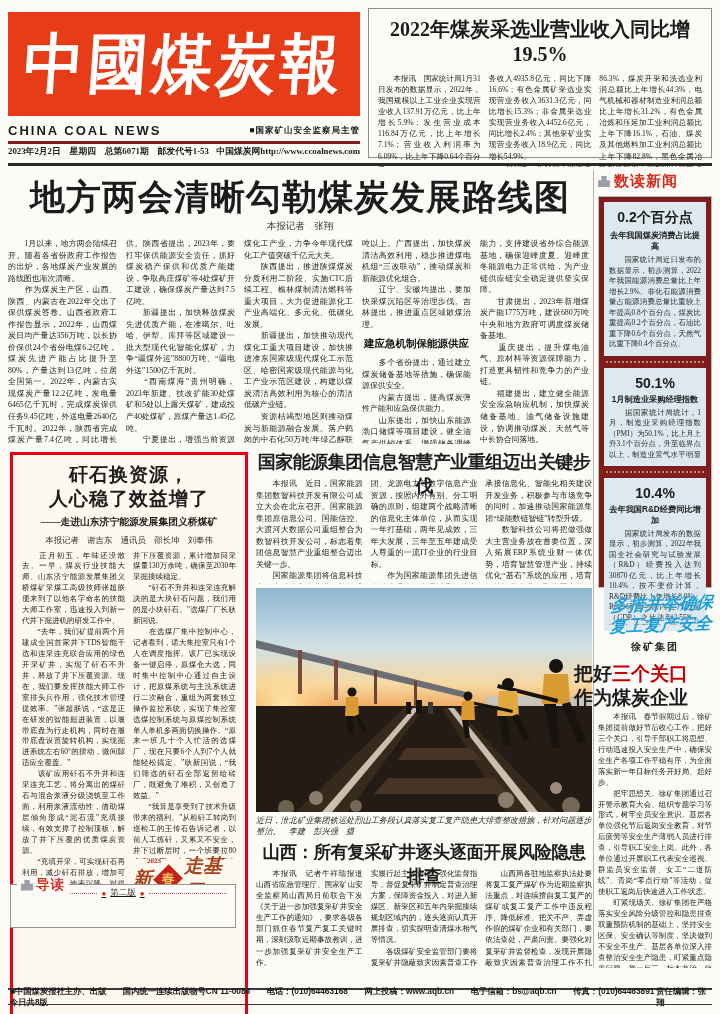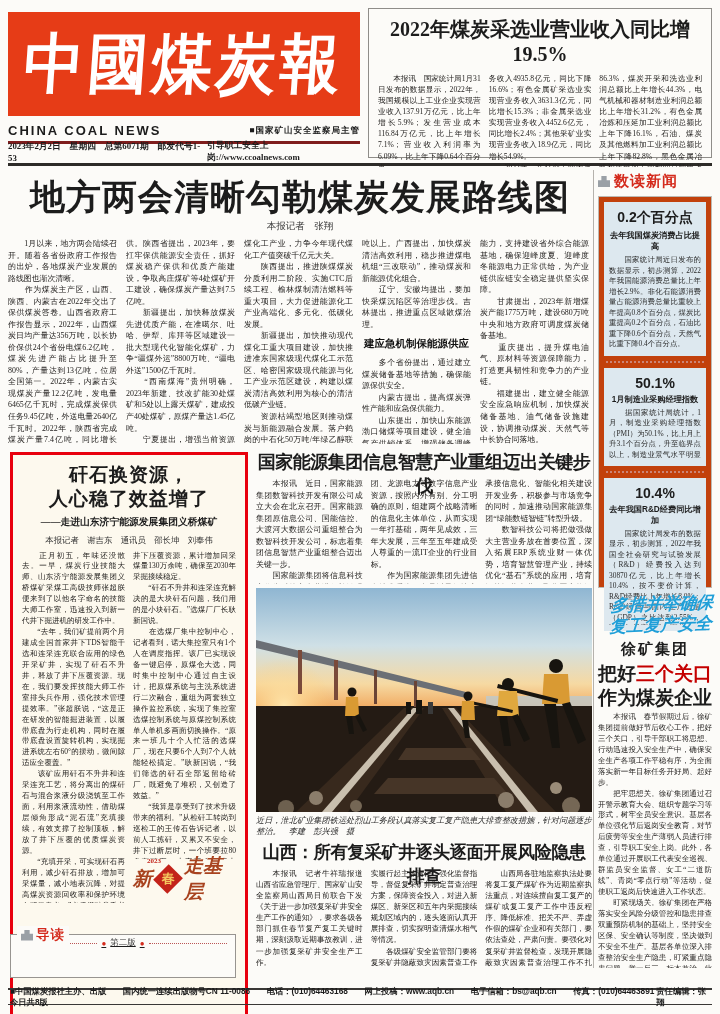--- a/index.html
+++ b/index.html
@@ -34,21 +34,21 @@
   .maincols{left:8px;top:238px;width:581px;height:206px;display:flex;gap:9px;}
   .maincols>div{flex:1;overflow:hidden;}
   .subhead{font-weight:bold;font-size:10.5px;text-align:center;margin:7px 0 6px;color:#111;}
   
   .vsep{left:593px;top:170px;height:798px;border-left:1px solid #b5b2ad;}
   .secthead{display:flex;align-items:center;gap:4px;}
   .sicon{width:12px;height:11px;background:#9aa0a6;
          clip-path:polygon(0 38%,28% 38%,28% 0,72% 0,72% 38%,100% 38%,100% 100%,0 100%);}
   .sttl{color:#d42b1d;font-weight:bold;font-size:15px;letter-spacing:1px;}
   .statbox{left:598px;top:196px;width:114px;height:392px;border:1px solid #bdbab4;
-           box-sizing:border-box;padding:5px;background:#c2410c;}
+           box-sizing:border-box;padding:5px;background:#7f1d1d;}
   .stat{background:#dde8ef;padding:5px 5px 6px;}
   .statv{text-align:center;font-weight:bold;font-size:14px;margin:2px 0 3px;}
   .statt{text-align:center;font-weight:bold;font-size:8.2px;margin-bottom:3px;}
   .statb{font-size:7.4px;line-height:1.42;text-align:justify;white-space:pre-line;
          overflow:hidden;color:#2a2a2a;}
   .dotsep{border-top:2px dotted #cc8576;margin:5px 2px;}
   
   .feature{left:10px;top:452px;width:238px;height:620px;border:3px solid #e8000d;
            box-sizing:border-box;background:#fdf9ee;padding:8px 9px 6px;}
   .fh{text-align:center;font-weight:bold;font-size:19px;letter-spacing:1px;line-height:1.25;}
@@ -70,33 +70,33 @@
        letter-spacing:-0.5px;}
   .encols{left:256px;top:478px;width:336px;height:106px;display:flex;gap:8px;}
   .encols .col{flex:1;}
   
   .photo{left:256px;top:588px;width:336px;height:224px;overflow:hidden;background:#2a2118;}
   .caption{left:256px;top:815px;width:336px;font-style:italic;font-size:8.2px;color:#2a2a2a;}
   .script{left:468px;top:596px;width:244px;text-align:right;color:#1f9fd8;font-weight:bold;
           font-size:17px;line-height:1.25;font-style:italic;transform:skewX(-6deg) rotate(-2deg);
           z-index:4;text-shadow:0 0 2px rgba(255,255,255,.6);}
   
-  .xkick{left:598px;top:640px;width:114px;text-align:center;font-weight:bold;font-size:15px;
+  .xkick{left:598px;top:640px;width:114px;text-align:center;font-weight:bold;font-size:10px;
          letter-spacing:2px;}
-  .xh{left:598px;top:662px;width:114px;text-align:right;font-weight:bold;font-size:19px;
+  .xh{left:574px;top:662px;width:114px;text-align:right;font-weight:bold;font-size:19px;
       line-height:1.25;letter-spacing:0px;}
   .xh .red{color:#c40000;}
   .xbody{left:598px;top:712px;width:114px;height:256px;font-size:7.5px;}
   
   .sxh{left:256px;top:840px;width:336px;text-align:center;font-weight:bold;font-size:17.5px;
        letter-spacing:-0.5px;}
   .sxcols{left:256px;top:868px;width:336px;height:100px;display:flex;gap:8px;}
   .sxcols .col{flex:1;font-size:7.6px;}
   
-  .daodu{left:10px;top:934px;width:226px;height:44px;border:1px solid #979490;
+  .daodu{left:10px;top:884px;width:226px;height:44px;border:1px solid #979490;
          box-sizing:border-box;background:#fcfbf8;text-decoration:underline;}
   .dlabel{position:absolute;top:-9px;left:6px;background:#fcfbf8;padding:0 4px;
           display:flex;align-items:center;gap:3px;}
   .dlabel .sttl{font-size:13.5px;}
   .dtitle{text-align:center;font-weight:bold;font-size:15px;margin-top:9px;letter-spacing:2px;}
   .dpage{display:flex;align-items:center;gap:4px;margin:2px 8px 0;}
   .dline{flex:1;border-top:1px dotted #b55;}
   .ddot{color:#d42b1d;font-size:8px;}
   .dpagetxt{font-size:8.5px;color:#333;}
   
@@ -112,21 +112,21 @@
 
   <div class="abs masthead">
     <div class="brand">中國煤炭報</div>
   </div>
   <div class="abs engrow">
     <span class="eng sans">CHINA COAL NEWS</span>
     <span class="sup">■国家矿山安全监察局主管</span>
   </div>
   <div class="abs daterow">
     <span>2023年2月2日　星期四　总第6071期　邮发代号1-53</span>
-    <span>引导职工安全上岗://www.ccoalnews.com</span>
+    <span>中国煤炭网http://www.ccoalnews.com</span>
   </div>
   <div class="abs rule"></div>
 
   <div class="abs trbox">
     <div class="trh">2022年煤炭采选业营业收入同比增19.5%</div>
     <div class="trcols">
       <div class="col">　　本报讯　国家统计局1月31日发布的数据显示，2022年，我国规模以上工业企业实现营业收入137.91万亿元，比上年增长5.9%；发生营业成本116.84万亿元，比上年增长7.1%；营业收入利润率为6.09%，比上年下降0.64个百分点。
 　　2022年，煤炭开采和洗选业实现营业务收入40222.2亿元，同比增长19.5%；石油和天然气开采业实现营业务收入12592.8亿元，同比增长38.1%；黑色金属矿采选业实现营业</div>
       <div class="col">务收入4935.8亿元，同比下降16.6%；有色金属矿采选业实现营业务收入3631.3亿元，同比增长15.3%；非金属采选业实现营业务收入4452.6亿元，同比增长2.4%；其他采矿业实现营业务收入18.9亿元，同比增长54.9%。
 　　2022年，在41个工业大类行业中，21个行业利润总额比上年（下同）增长，19个行业下降，1个行业由亏转盈。其中，石油和天然气开采业利润总额比上年增长1.1倍，电力、热力生产和供应业利润总额比上年增长</div>

